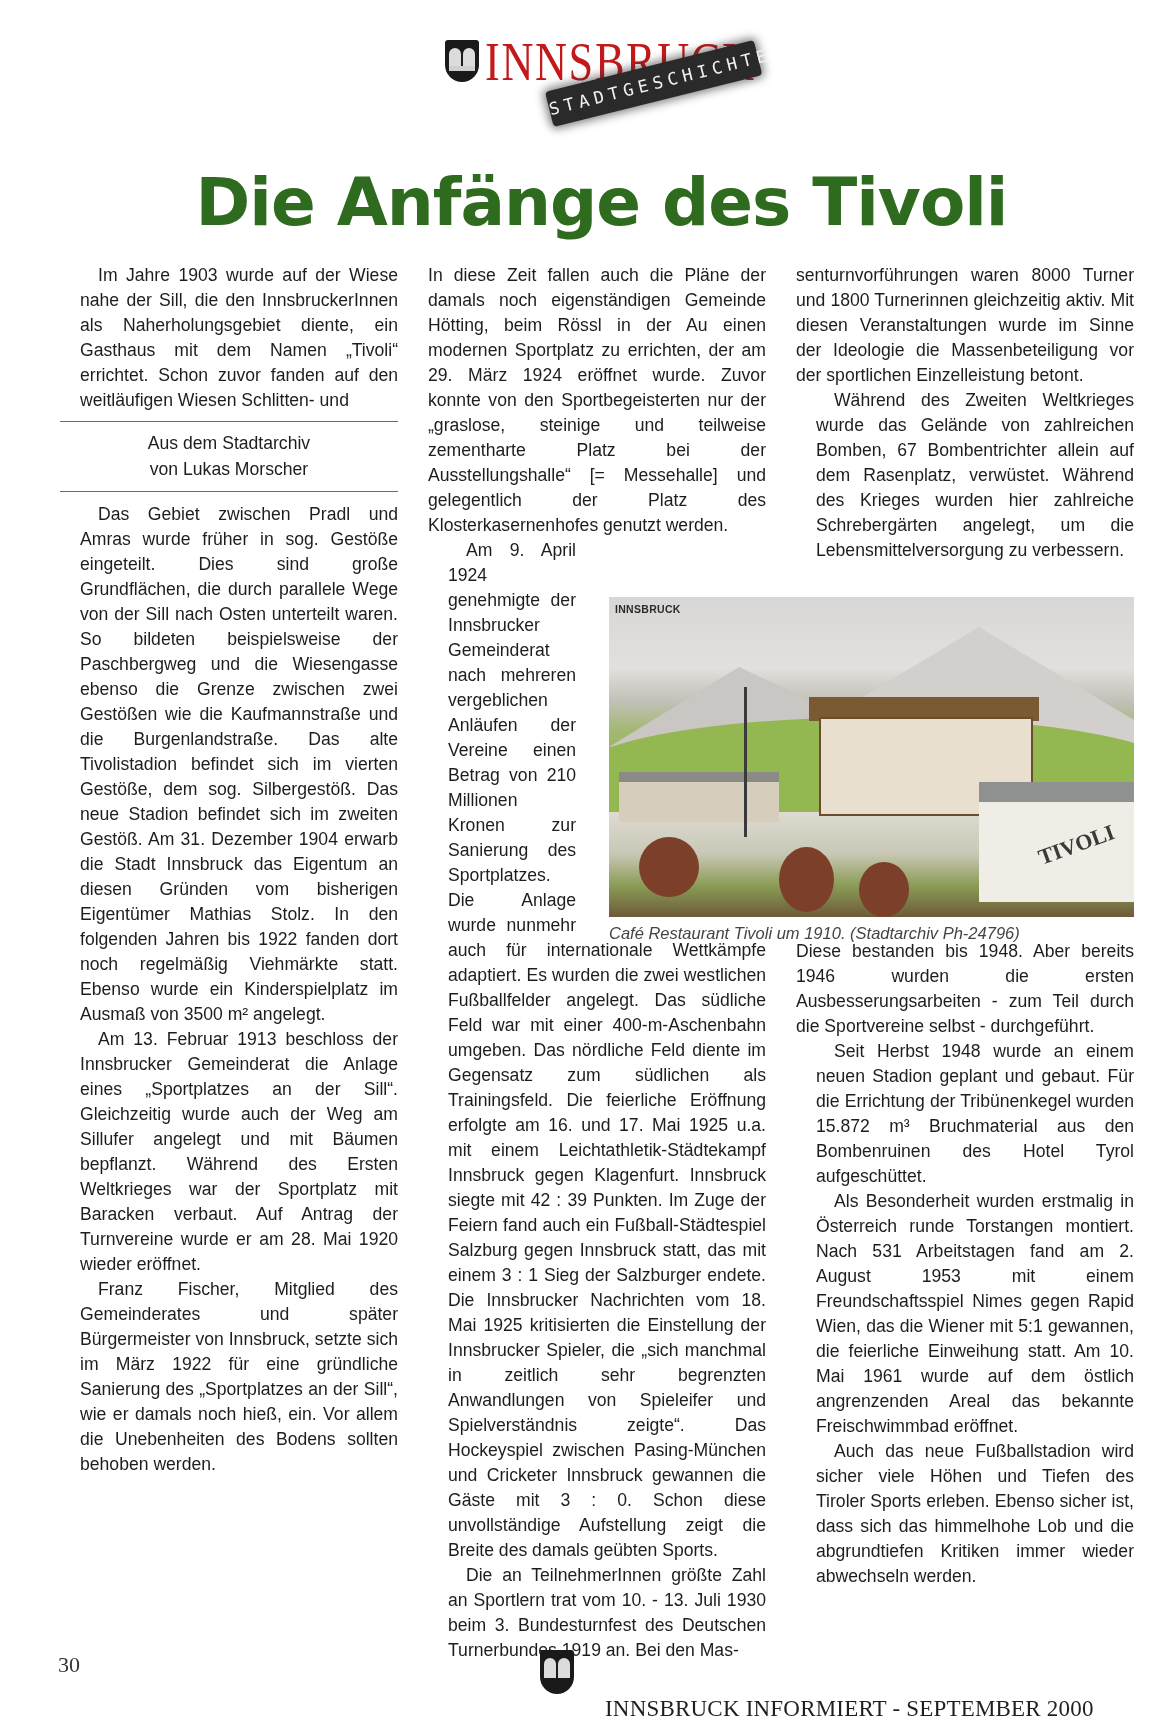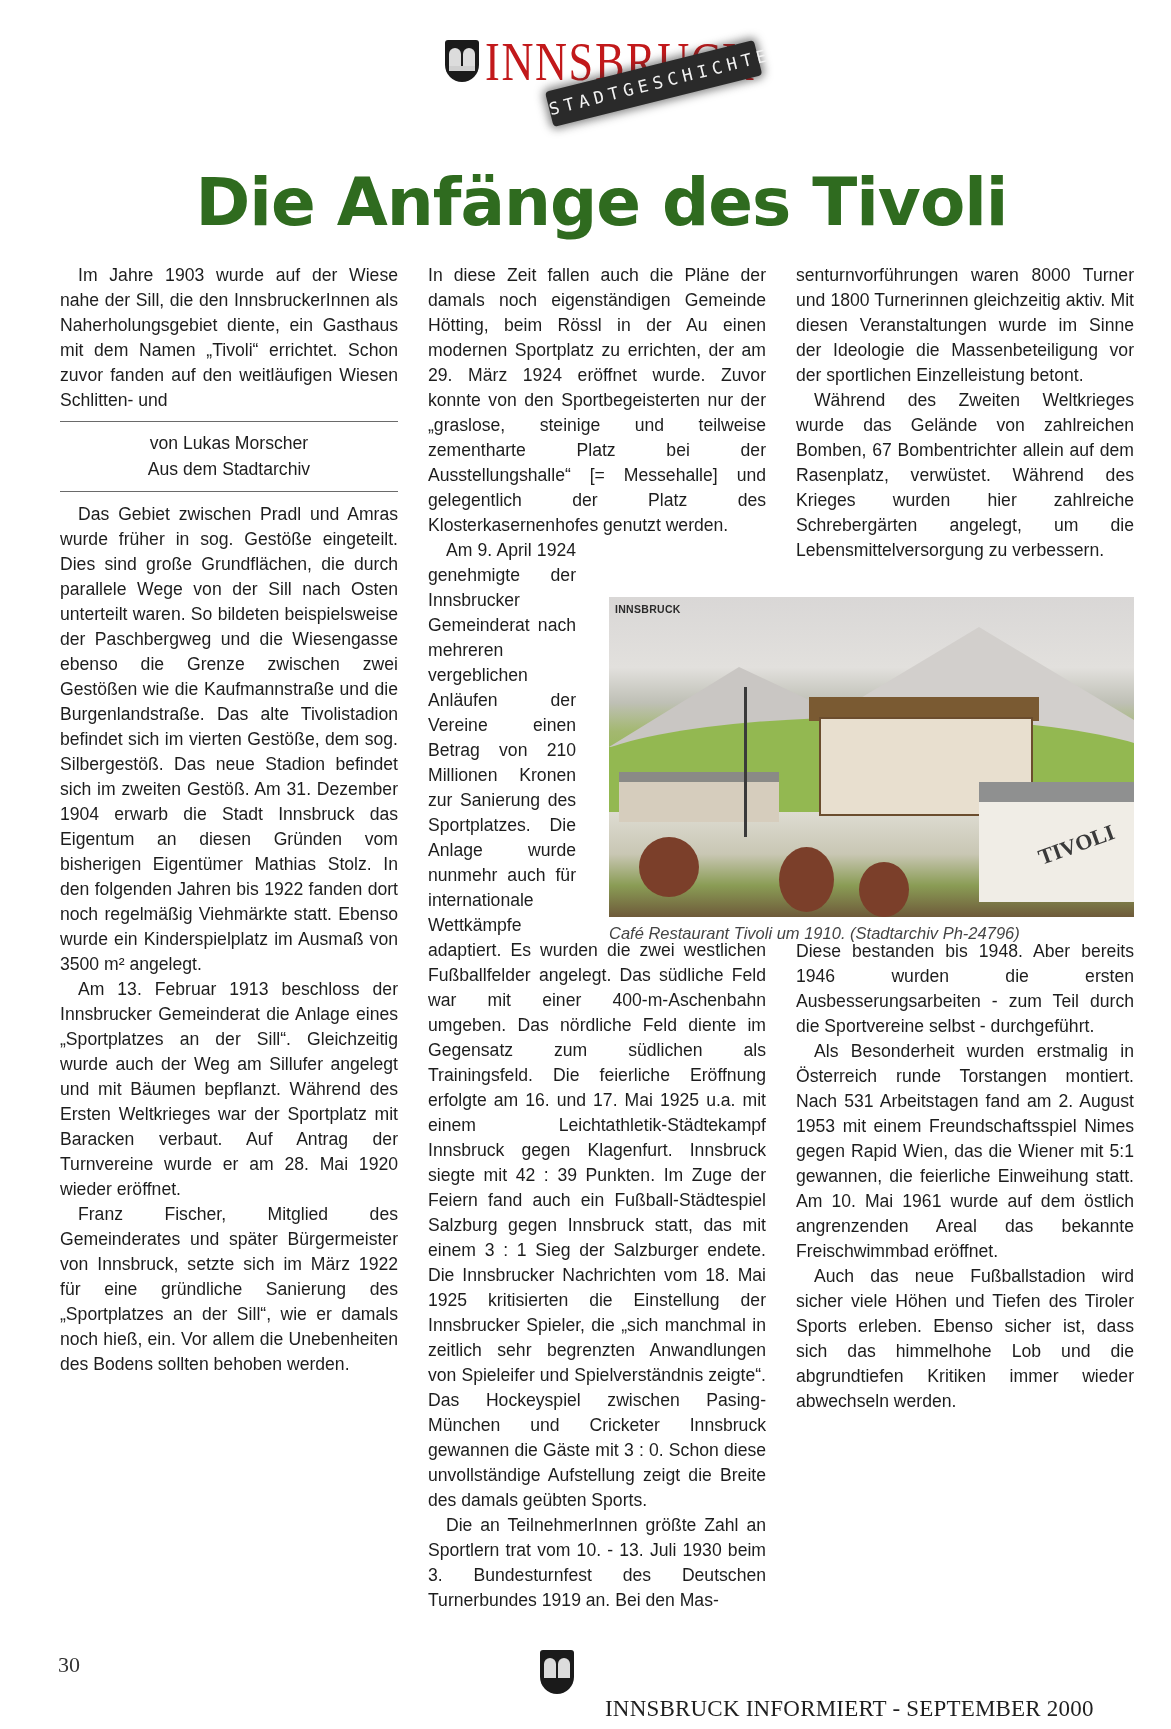--- a/index.html
+++ b/index.html
@@ -17,21 +17,21 @@
            transform:rotate(-14deg); transform-origin:left top; border-radius:4px;
            box-shadow:0 0 8px 3px rgba(40,40,40,0.55); }
   .stamp span { display:block; color:#f2f2f2; font-family:"DejaVu Sans Mono", monospace; font-size:17px;
                 letter-spacing:5px; text-align:center; line-height:36px; }
   .title { position:absolute; left:0; width:1171px; top:142px; text-align:center;
            font-family:"DejaVu Sans", sans-serif; font-weight:bold; font-size:66px; color:#2f6b1f;
            letter-spacing:-1px; line-height:90px; }
   .col { position:absolute; top:263px; width:338px; font-size:17.6px; line-height:25px;
          text-align:justify; hyphens:manual; }
   .col p { margin:0; text-indent:0; }
-  .col p.ind { text-indent:18px; }
+  .col p.ind { text-indent:18px;margin-left:20px; }
   .c1 { left:60px; } .c2 { left:428px; } .c3 { left:796px; }
   .byline { border-top:1.5px solid #6a6a6a; border-bottom:1.5px solid #6a6a6a; margin:8px 0 10px 0;
             padding:8px 0 9px 0; text-align:center; font-size:17.6px; line-height:26px; }
   .photo { position:absolute; left:609px; top:597px; width:525px; height:320px; overflow:hidden;
            background:linear-gradient(180deg,#d9d7d6 0%,#e2e0dd 22%,#bfc0b6 33%,#a3b870 42%,#8fb64a 55%,#b8b07a 70%,#7a6f4d 100%); }
   .photo .mtn1 { position:absolute; left:0; top:70px; width:0; height:0; border-left:130px solid transparent; border-right:170px solid transparent; border-bottom:80px solid #c9c6c3; }
   .photo .mtn2 { position:absolute; left:170px; top:30px; width:0; height:0; border-left:200px solid transparent; border-right:200px solid transparent; border-bottom:120px solid #d2cfcc; }
   .photo .hill { position:absolute; left:-40px; top:120px; width:620px; height:120px; background:#93b851; border-radius:50% 50% 0 0; }
   .photo .bldg { position:absolute; left:210px; top:120px; width:210px; height:95px; background:#e8dfcf; border:2px solid #6b4d2e; }
   .photo .roof { position:absolute; left:200px; top:100px; width:230px; height:24px; background:#7a5a32; }
@@ -62,40 +62,41 @@
   <div class="stamp">
       <span>STADTGESCHICHTE</span>
     </div>
 </div>
 
 <h1 class="title" style="margin:16px;">Die Anfänge des Tivoli</h1>
 
 <div class="col c1">
   <p class="ind">Im Jahre 1903 wurde auf der Wiese nahe der Sill, die den InnsbruckerInnen als Naherholungsgebiet diente, ein Gasthaus mit dem Namen „Tivoli“ errichtet. Schon zuvor fanden auf den weitläufigen Wiesen Schlitten- und</p>
   <div class="byline">
+    <div>Aus dem Stadtarchiv</div>
     <div>von Lukas Morscher</div>
-    <div>Aus dem Stadtarchiv</div>
   </div>
   <p class="ind">Das Gebiet zwischen Pradl und Amras wurde früher in sog. Gestöße eingeteilt. Dies sind große Grundflächen, die durch parallele Wege von der Sill nach Osten unterteilt waren. So bildeten beispielsweise der Paschbergweg und die Wiesengasse ebenso die Grenze zwischen zwei Gestößen wie die Kaufmannstraße und die Burgenlandstraße. Das alte Tivolistadion befindet sich im vierten Gestöße, dem sog. Silbergestöß. Das neue Stadion befindet sich im zweiten Gestöß. Am 31. Dezember 1904 erwarb die Stadt Innsbruck das Eigentum an diesen Gründen vom bisherigen Eigentümer Mathias Stolz. In den folgenden Jahren bis 1922 fanden dort noch regelmäßig Viehmärkte statt. Ebenso wurde ein Kinderspielplatz im Ausmaß von 3500 m² angelegt.</p>
   <p class="ind">Am 13. Februar 1913 beschloss der Innsbrucker Gemeinderat die Anlage eines „Sportplatzes an der Sill“. Gleichzeitig wurde auch der Weg am Sillufer angelegt und mit Bäumen bepflanzt. Während des Ersten Weltkrieges war der Sportplatz mit Baracken verbaut. Auf Antrag der Turnvereine wurde er am 28. Mai 1920 wieder eröffnet.</p>
   <p class="ind">Franz Fischer, Mitglied des Gemeinderates und später Bürgermeister von Innsbruck, setzte sich im März 1922 für eine gründliche Sanierung des „Sportplatzes an der Sill“, wie er damals noch hieß, ein. Vor allem die Unebenheiten des Bodens sollten behoben werden.</p>
 </div>
 
 <div class="col c2">
   <p>In diese Zeit fallen auch die Pläne der damals noch eigenständigen Gemeinde Hötting, beim Rössl in der Au einen modernen Sportplatz zu errichten, der am 29. März 1924 eröffnet wurde. Zuvor konnte von den Sportbegeisterten nur der „graslose, steinige und teilweise zementharte Platz bei der Ausstellungshalle“ [= Messehalle] und gelegentlich der Platz des Klosterkasernenhofes genutzt werden.</p>
   <div style="float:right;width:182px;height:395px;margin:0 0 0 8px;"></div>
   <p class="ind">Am 9. April 1924 genehmigte der Innsbrucker Gemeinderat nach mehreren vergeblichen Anläufen der Vereine einen Betrag von 210 Millionen Kronen zur Sanierung des Sportplatzes. Die Anlage wurde nunmehr auch für internationale Wettkämpfe adaptiert. Es wurden die zwei westlichen Fußballfelder angelegt. Das südliche Feld war mit einer 400-m-Aschenbahn umgeben. Das nördliche Feld diente im Gegensatz zum südlichen als Trainingsfeld. Die feierliche Eröffnung erfolgte am 16. und 17. Mai 1925 u.a. mit einem Leichtathletik-Städtekampf Innsbruck gegen Klagenfurt. Innsbruck siegte mit 42 : 39 Punkten. Im Zuge der Feiern fand auch ein Fußball-Städtespiel Salzburg gegen Innsbruck statt, das mit einem 3 : 1 Sieg der Salzburger endete. Die Innsbrucker Nachrichten vom 18. Mai 1925 kritisierten die Einstellung der Innsbrucker Spieler, die „sich manchmal in zeitlich sehr begrenzten Anwandlungen von Spieleifer und Spielverständnis zeigte“. Das Hockeyspiel zwischen Pasing-München und Cricketer Innsbruck gewannen die Gäste mit 3 : 0. Schon diese unvollständige Aufstellung zeigt die Breite des damals geübten Sports.</p>
   <p class="ind">Die an TeilnehmerInnen größte Zahl an Sportlern trat vom 10. - 13. Juli 1930 beim 3. Bundesturnfest des Deutschen Turnerbundes 1919 an. Bei den Mas-</p>
 </div>
 
 <div class="col c3">
   <p>senturnvorführungen waren 8000 Turner und 1800 Turnerinnen gleichzeitig aktiv. Mit diesen Veranstaltungen wurde im Sinne der Ideologie die Massenbeteiligung vor der sportlichen Einzelleistung betont.</p>
   <p class="ind">Während des Zweiten Weltkrieges wurde das Gelände von zahlreichen Bomben, 67 Bombentrichter allein auf dem Rasenplatz, verwüstet. Während des Krieges wurden hier zahlreiche Schrebergärten angelegt, um die Lebensmittelversorgung zu verbessern.</p>
   <div style="height:376px;"></div>
   <p>Diese bestanden bis 1948. Aber bereits 1946 wurden die ersten Ausbesserungsarbeiten - zum Teil durch die Sportvereine selbst - durchgeführt.</p>
+  <p class="ind">Seit Herbst 1948 wurde an einem neuen Stadion geplant und gebaut. Für die Errichtung der Tribünenkegel wurden 15.872 m³ Bruchmaterial aus den Bombenruinen des Hotel Tyrol aufgeschüttet.</p>
   <p class="ind">Als Besonderheit wurden erstmalig in Österreich runde Torstangen montiert. Nach 531 Arbeitstagen fand am 2. August 1953 mit einem Freundschaftsspiel Nimes gegen Rapid Wien, das die Wiener mit 5:1 gewannen, die feierliche Einweihung statt. Am 10. Mai 1961 wurde auf dem östlich angrenzenden Areal das bekannte Freischwimmbad eröffnet.</p>
   <p class="ind">Auch das neue Fußballstadion wird sicher viele Höhen und Tiefen des Tiroler Sports erleben. Ebenso sicher ist, dass sich das himmelhohe Lob und die abgrundtiefen Kritiken immer wieder abwechseln werden.</p>
 </div>
 
 <div class="photo">
   <div class="mtn2"></div>
   <div class="mtn1"></div>
   <div class="hill"></div>
   <div class="gard"></div>
   <div class="pav"></div>

